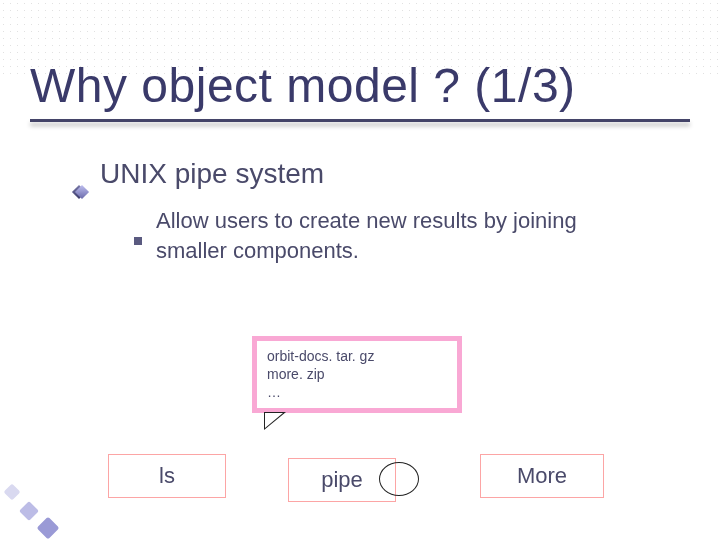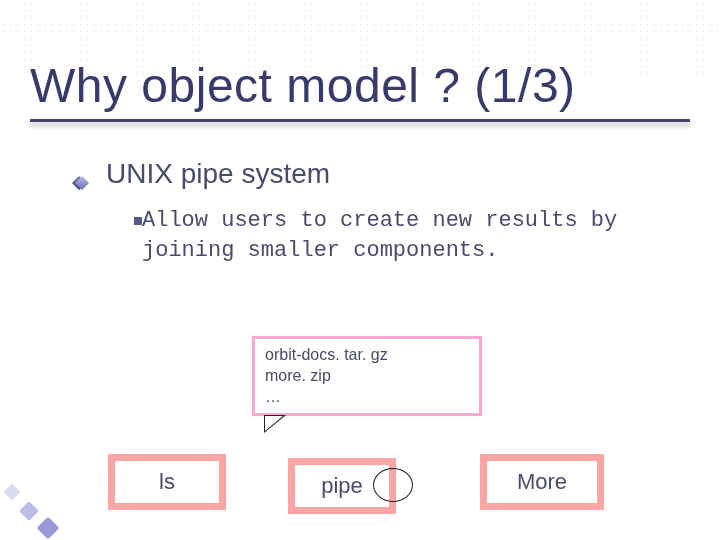--- a/index.html
+++ b/index.html
@@ -34,22 +34,22 @@
     width: 100%;
     height: 3px;
     background: #444468;
     margin-top: 6px;
     box-shadow: 0 4px 4px rgba(0,0,0,0.25);
   }
   .level1 {
     margin-top: 36px;
     margin-left: 44px;
     display: flex;
-    align-items: center;
-    gap: 18px;
+    align-items: flex-end;
+    gap: 12px;
   }
   .diamond-bullet {
     width: 14px; height: 14px;
     position: relative;
     top: 9px;
     flex-shrink: 0;
   }
   .diamond-bullet::before,
   .diamond-bullet::after {
     content: "";
@@ -69,46 +69,46 @@
     font-size: 28px;
     color: #4a4a6a;
   }
   .level2 {
     margin-top: 16px;
     margin-left: 104px;
     margin-right: 40px;
   }
   .l2-item {
     display: flex;
-    align-items: flex-start;
+    align-items: center;
+    gap: 14px;
     margin-bottom: 6px;
-    font-family: Liberation Mono, monospace;
   }
   .square-bullet {
     width: 8px; height: 8px;
     background: #5a5a80;
     flex-shrink: 0;
     margin-top: 11px;
   }
   .l2-text {
     font-size: 22px;
     color: #4a4a6a;
     line-height: 1.35;
   }
   .callout-area {
     position: absolute;
     left: 252px;
     top: 336px;
   }
   .callout-box {
-    width: 230px;
+    width: 210px;
     background: #fff;
-    border: 3px solid #f9a8d4;
+    border: 5px solid #f9a8d4;
     padding: 6px 10px 6px 10px;
-    font-size: 16px;
+    font-size: 14px;
     color: #4a4a6a;
     line-height: 1.3;
   }
   .callout-tail {
     position: absolute;
     left: 12px;
     bottom: -17px;
     width: 0; height: 0;
     border-top: 18px solid #222;
     border-right: 22px solid transparent;
@@ -123,21 +123,21 @@
     border-right: 18px solid transparent;
   }
   .box-row {
     position: absolute;
     left: 108px;
     top: 450px;
     display: flex;
     align-items: center;
   }
   .node-box {
-    border: 7px solid #fca5a5;
+    border: 1px solid #fca5a5;
     background: #fff;
     padding: 8px 0;
     font-size: 22px;
     color: #4a4a6a;
     text-align: center;
   }
   .box-ls { width: 118px; }
   .box-pipe { width: 108px; position: relative; margin-top: 8px; }
   .box-more { width: 124px; margin-left: 22px; }
   .gap { width: 62px; position: relative; }

